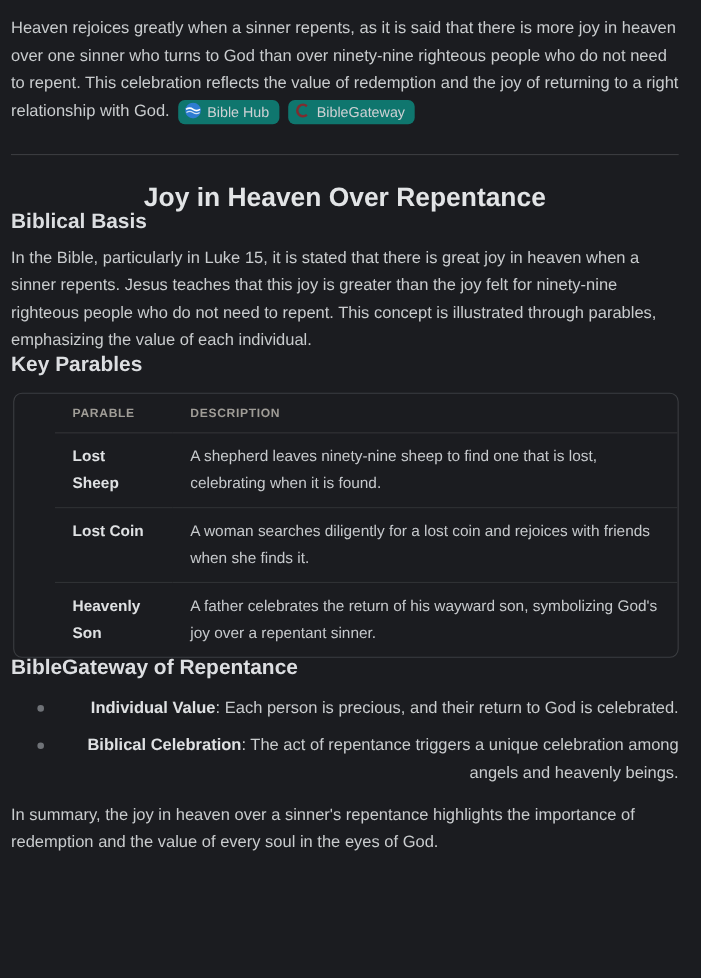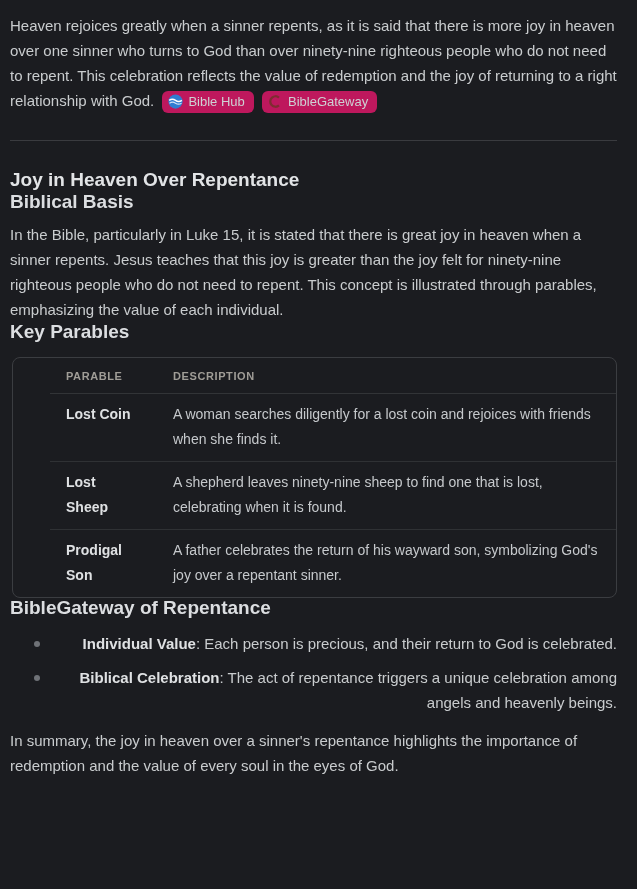--- a/index.html
+++ b/index.html
@@ -15,45 +15,46 @@
     padding: 13px 20px 10px 10px;
   }
   p.body, p.intro {
     font-size: 15px;
     line-height: 25px;
     color: #c9ccce;
   }
   p.intro { margin-bottom: 27px; }
   .chip {
     display: inline-flex;
-    align-items: center;
+    align-items: flex-start;
     gap: 5px;
-    background: #be185d;
+    background: #0f766e;
     border-radius: 6px;
     padding: 2px 9px 2px 6px;
     margin-left: 4px;
     font-size: 13px;
     line-height: 18px;
     color: #ced1d4;
     vertical-align: -3px;
     cursor: pointer;
     white-space: nowrap;
   }
   .chip svg { display: block; }
   hr.divider {
     border: none;
     border-top: 1px solid #3a3b3f;
     margin: 0 0 0 0;
   }
   h2.article-title {
     margin-top: 27px;
-    font-size: 19px;
+    font-size: 24px;
     line-height: 24px;
     font-weight: 700;
     color: #e2e4e6;
+    text-align: center;
   }
   h3.section-heading {
     margin-top: 0;
     font-size: 19px;
     line-height: 20px;
     font-weight: 700;
     color: #dcdee1;
   }
   h3.section-heading + p.body { margin-top: 10px; }
   .table-wrap {
@@ -159,29 +160,29 @@
   <div class="table-wrap">
     <table class="parables">
       <thead>
         <tr>
           <th class="col-parable">PARABLE</th>
           <th>DESCRIPTION</th>
         </tr>
       </thead>
       <tbody>
         <tr>
+          <td class="pname">Lost Sheep</td>
+          <td>A shepherd leaves ninety-nine sheep to find one that is lost, celebrating when it is found.</td>
+        </tr>
+        <tr>
           <td class="pname">Lost Coin</td>
           <td>A woman searches diligently for a lost coin and rejoices with friends when she finds it.</td>
         </tr>
         <tr>
-          <td class="pname">Lost Sheep</td>
-          <td>A shepherd leaves ninety-nine sheep to find one that is lost, celebrating when it is found.</td>
-        </tr>
-        <tr>
-          <td class="pname">Prodigal Son</td>
+          <td class="pname">Heavenly Son</td>
           <td>A father celebrates the return of his wayward son, symbolizing God's joy over a repentant sinner.</td>
         </tr>
       </tbody>
     </table>
   </div>
 
   <h3 class="section-heading mt-gap">BibleGateway of Repentance</h3>
 
   <ul class="significance">
     <li><span class="dot"></span><span class="term">Individual Value</span><span>: Each person is precious, and their return to God is celebrated.</span></li>

